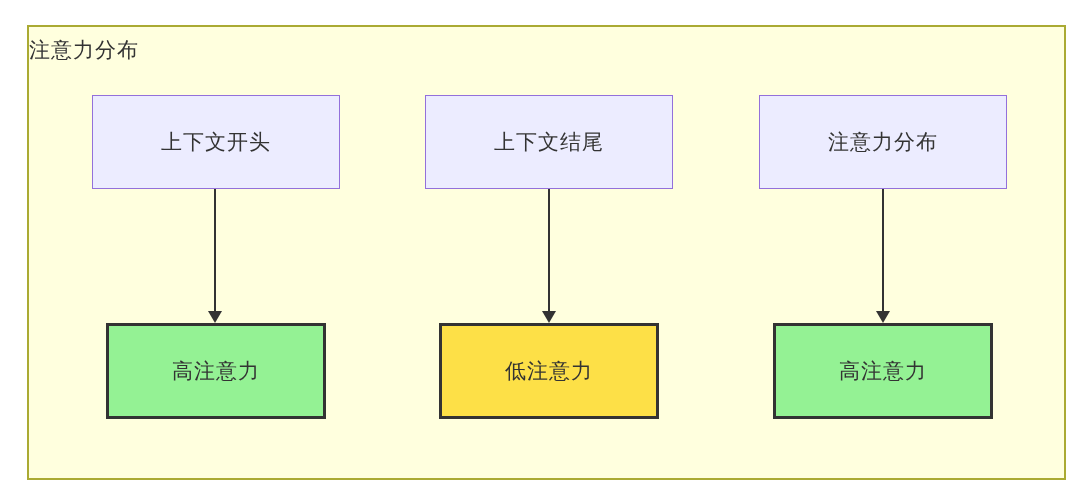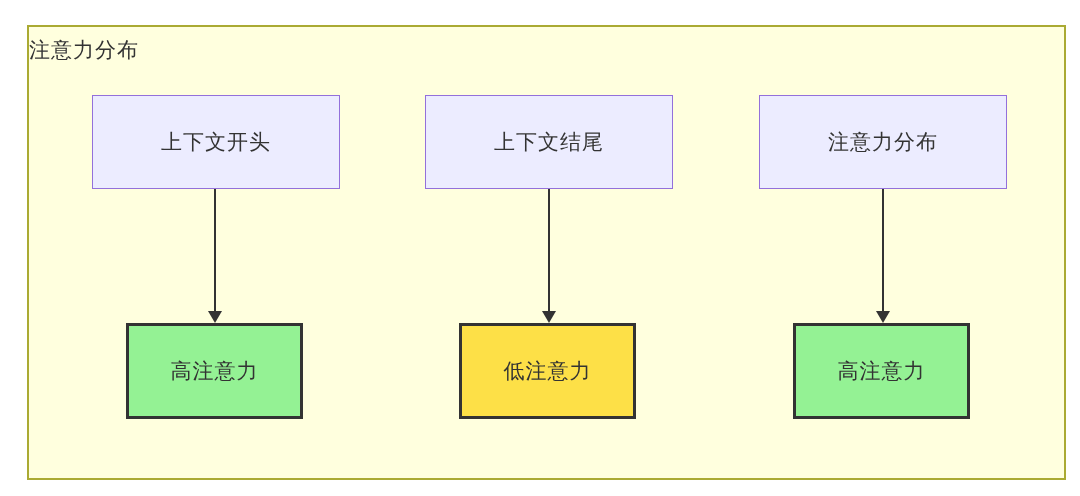--- a/index.html
+++ b/index.html
@@ -35,23 +35,22 @@
     letter-spacing: 1px;
   }
   .src-node {
     top: 68px;
     width: 248px; height: 94px;
     background: #ececff;
     border: 1.5px solid #9370db;
   }
   .tgt-node {
     top: 296px;
-    width: 177px; height: 96px;
+    width: 220px; height: 96px;
     border: 3px solid #333333;
-    margin-left: 20px;
   }
   .level-high { background: #94f294; }
   .level-low  { background: #fde047; }
   .src-0 { left: 63px; }
   .src-1 { left: 396px; }
   .src-2 { left: 730px; }
   .tgt-0 { left: 77px; }
   .tgt-1 { left: 410px; }
   .tgt-2 { left: 744px; }
   .arrow {

